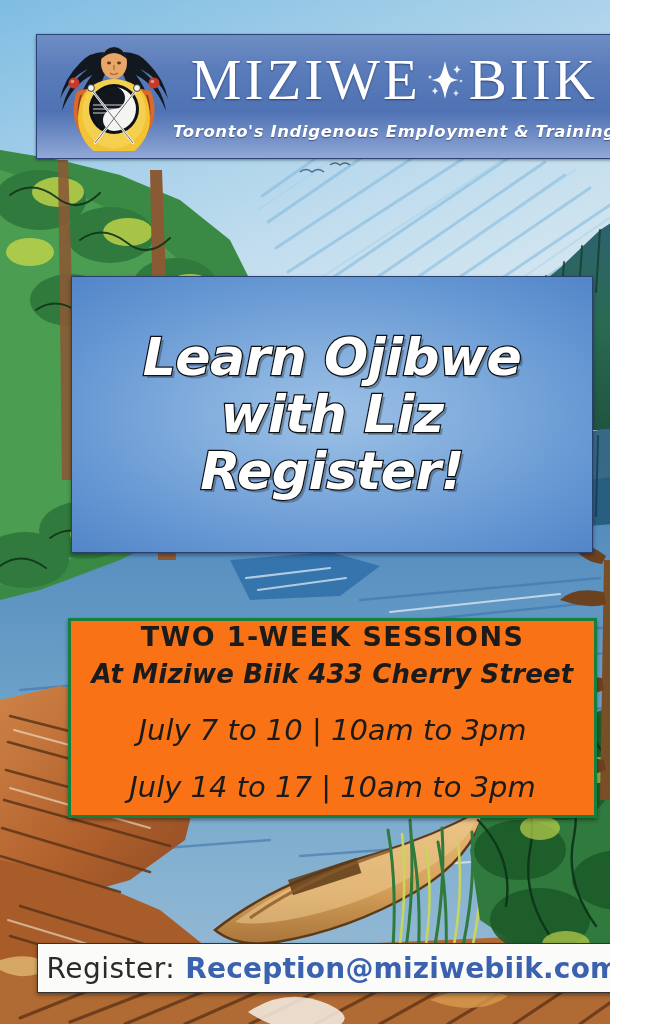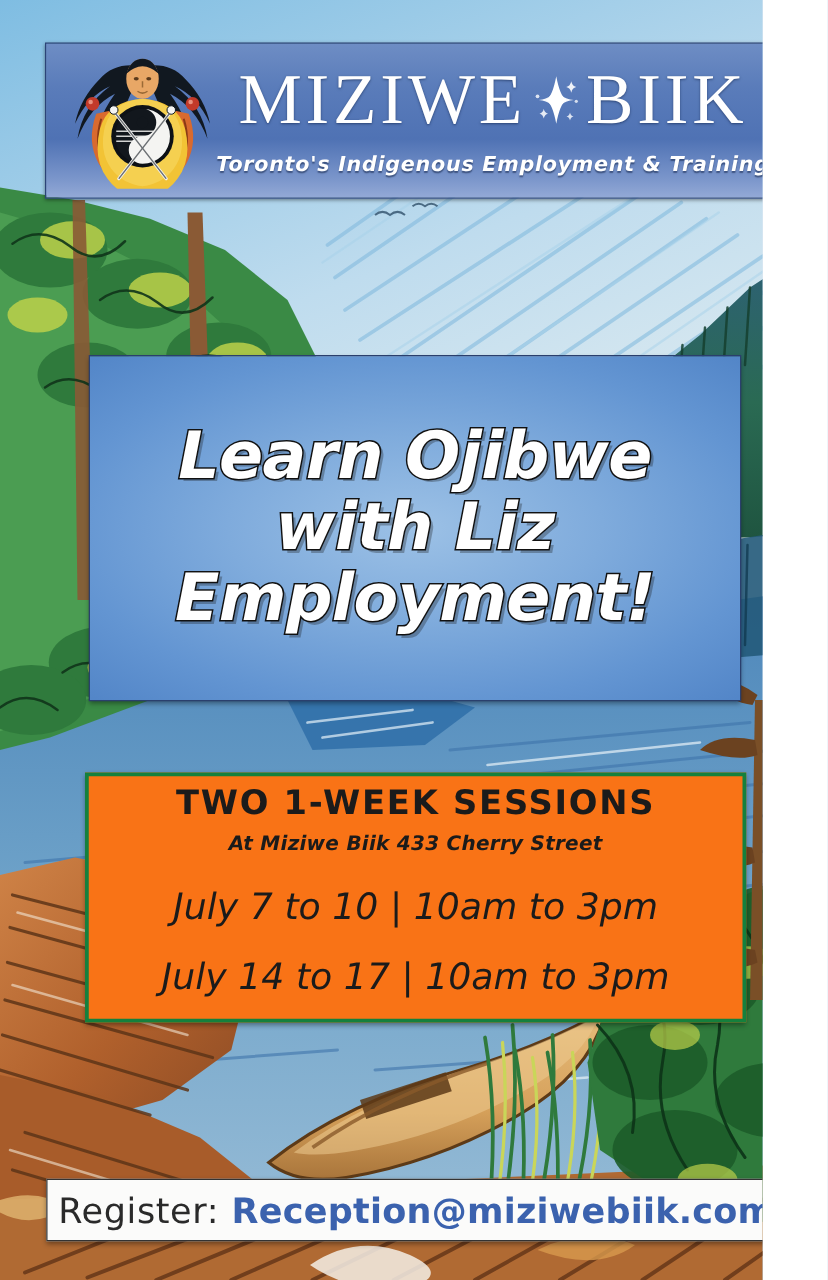--- a/index.html
+++ b/index.html
@@ -45,21 +45,21 @@
     margin-top:14px;white-space:nowrap;
     text-shadow:0 1px 1px rgba(10,25,60,.5);
   }
 
   
   #title-panel{
     position:absolute;left:71px;top:276px;width:520px;height:275px;
     background:radial-gradient(ellipse 72% 68% at 50% 50%,#9cc1e6 0%,#7fabdc 40%,#6395d2 75%,#5386c8 100%);
     border:1px solid #2a3f6d;
     box-shadow:0 2px 4px rgba(0,0,0,.4);
-    display:flex;flex-direction:column;align-items:center;justify-content:center;margin-top:8px;
+    display:flex;flex-direction:column;align-items:center;justify-content:center;
   }
   #poster-headline{
     font-family:"DejaVu Sans",sans-serif;
     font-weight:bold;font-style:italic;
     font-size:52px;line-height:1.10;
     color:#ffffff;text-align:center;
     letter-spacing:-0.5px;
     -webkit-text-stroke:2.4px #111111;
     paint-order:stroke fill;
     text-shadow:3px 3px 0 rgba(20,20,20,.30);
@@ -75,21 +75,21 @@
     display:flex;flex-direction:column;align-items:center;justify-content:center;
   }
   #sessions-heading{
     font-family:"DejaVu Sans",sans-serif;
     font-weight:bold;font-size:27px;color:#1b1b1b;
     letter-spacing:1.4px;margin:0 0 7px 0;white-space:nowrap;
   }
   #location-line{
     font-family:"DejaVu Sans",sans-serif;
     font-weight:bold;font-style:italic;
-    font-size:16px;color:#1b1b1b;letter-spacing:.2px;
+    font-size:26px;color:#1b1b1b;letter-spacing:.2px;
     margin:0 0 13px 0;white-space:nowrap;
   }
   .session-line{
     font-family:"DejaVu Sans",sans-serif;
     font-style:italic;font-weight:400;
     font-size:29px;color:#1b1b1b;line-height:1.38;
     margin:8px;white-space:nowrap;
   }
 
   
@@ -457,21 +457,21 @@
         <span class="w">BIIK</span>
       </div>
       <div id="brand-tagline">Toronto's Indigenous Employment &amp; Training</div>
     </div>
   </div>
 
   <div id="title-panel">
     <div id="poster-headline">
       <div>Learn Ojibwe</div>
       <div>with Liz</div>
-      <div>Employment!</div>
+      <div>Register!</div>
     </div>
   </div>
 
   <div id="info-panel">
     <div id="sessions-heading">TWO 1-WEEK SESSIONS</div>
     <div id="location-line">At Miziwe Biik 433 Cherry Street</div>
     <div class="session-line">July 7 to 10 | 10am to 3pm</div>
     <div class="session-line">July 14 to 17 | 10am to 3pm</div>
   </div>
 

